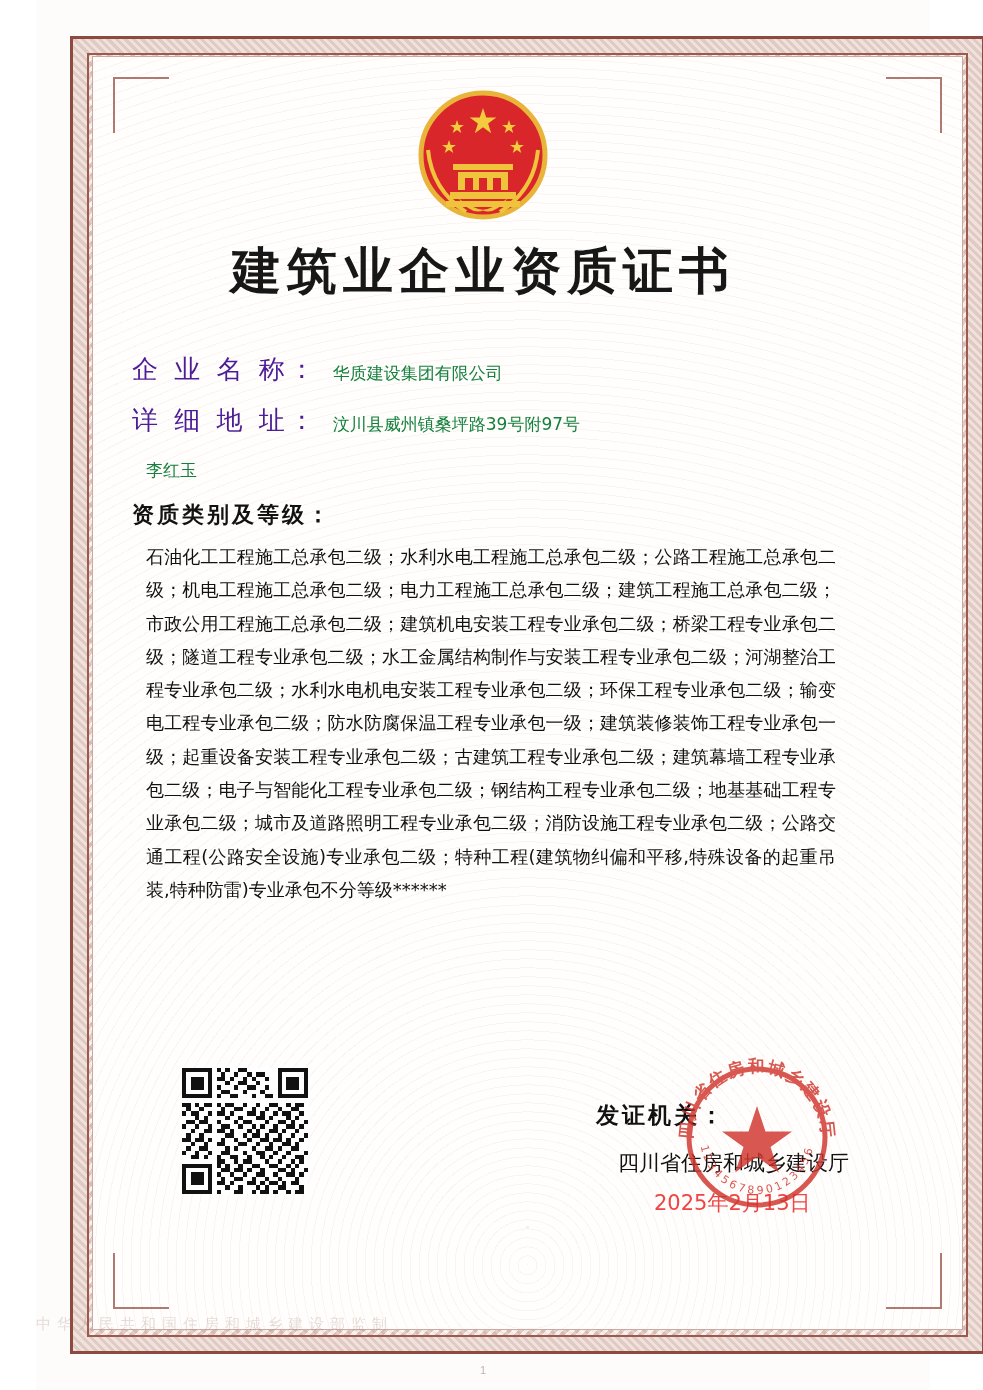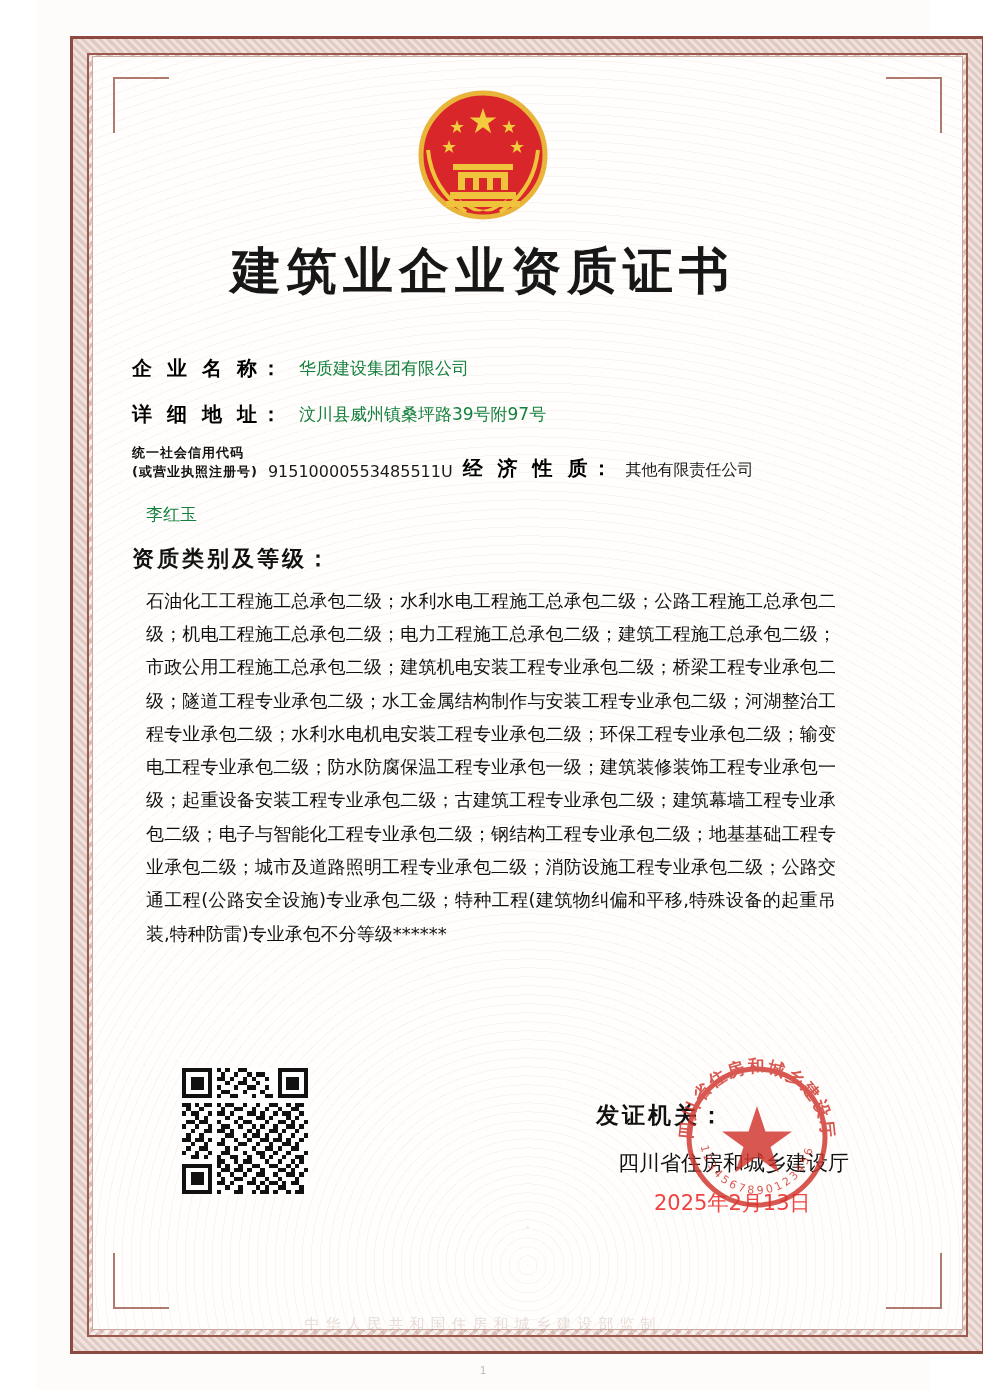--- a/index.html
+++ b/index.html
@@ -111,24 +111,24 @@
     top: 352px;
     width: 700px;
   }
   .frow {
     display: flex;
     align-items: flex-end;
     margin-bottom: 16px;
     min-height: 30px;
   }
   .flabel {
-    font-size: 20px;
-    font-weight: bold;
+    font-size: 26px;
+    font-weight: normal;
     letter-spacing: 4px;
-    color: #000000;
+    color: #4c1d95;
     white-space: nowrap;
     font-family: "DejaVu Sans", sans-serif;
   }
   .flabel.colon { letter-spacing: 2px; }
   .fvalue {
     font-size: 17px;
     color: #15803d;
     margin-left: 14px;
     padding-bottom: 2px;
     white-space: nowrap;
@@ -213,21 +213,21 @@
     position: absolute;
     left: 628px;
     top: 1044px;
     width: 186px; height: 186px;
     pointer-events: none;
   }
   .watermark-bottom {
     position: absolute;
     left: 0; right: 0;
     bottom: 56px;
-    text-align: center;
+    text-align: left;
     font-size: 15px;
     letter-spacing: 6px;
     color: rgba(160,120,110,0.25);
     font-family: "DejaVu Sans", sans-serif;
   }
   .page-mark {
     position: absolute;
     left: 0; right: 0;
     bottom: 14px;
     text-align: center;
@@ -297,30 +297,20 @@
     <div class="frow">
       <span class="flabel">企 业 名 称：</span>
       <span class="fvalue">华质建设集团有限公司</span>
     </div>
 
     <div class="frow">
       <span class="flabel">详 细 地 址：</span>
       <span class="fvalue">汶川县威州镇桑坪路39号附97号</span>
     </div>
 
-    <div class="frow">
-      <span class="label-two-line">
-        <span>统一社会信用代码</span>
-        <span>(或营业执照注册号)</span>
-      </span>
-      <span class="small-val">91510000553485511U</span>
-      <span class="spacer-mid"></span>
-      <span class="flabel">经 济 性 质：</span>
-      <span class="small-val">其他有限责任公司</span>
-    </div>
 
 
     <div class="frow">
       <span class="fvalue">李红玉</span>
     </div>
 
     <div class="qual-label">资质类别及等级：</div>
     <div class="qual-body">石油化工工程施工总承包二级；水利水电工程施工总承包二级；公路工程施工总承包二级；机电工程施工总承包二级；电力工程施工总承包二级；建筑工程施工总承包二级；市政公用工程施工总承包二级；建筑机电安装工程专业承包二级；桥梁工程专业承包二级；隧道工程专业承包二级；水工金属结构制作与安装工程专业承包二级；河湖整治工程专业承包二级；水利水电机电安装工程专业承包二级；环保工程专业承包二级；输变电工程专业承包二级；防水防腐保温工程专业承包一级；建筑装修装饰工程专业承包一级；起重设备安装工程专业承包二级；古建筑工程专业承包二级；建筑幕墙工程专业承包二级；电子与智能化工程专业承包二级；钢结构工程专业承包二级；地基基础工程专业承包二级；城市及道路照明工程专业承包二级；消防设施工程专业承包二级；公路交通工程(公路安全设施)专业承包二级；特种工程(建筑物纠偏和平移,特殊设备的起重吊装,特种防雷)专业承包不分等级******</div>
   </div>
 

